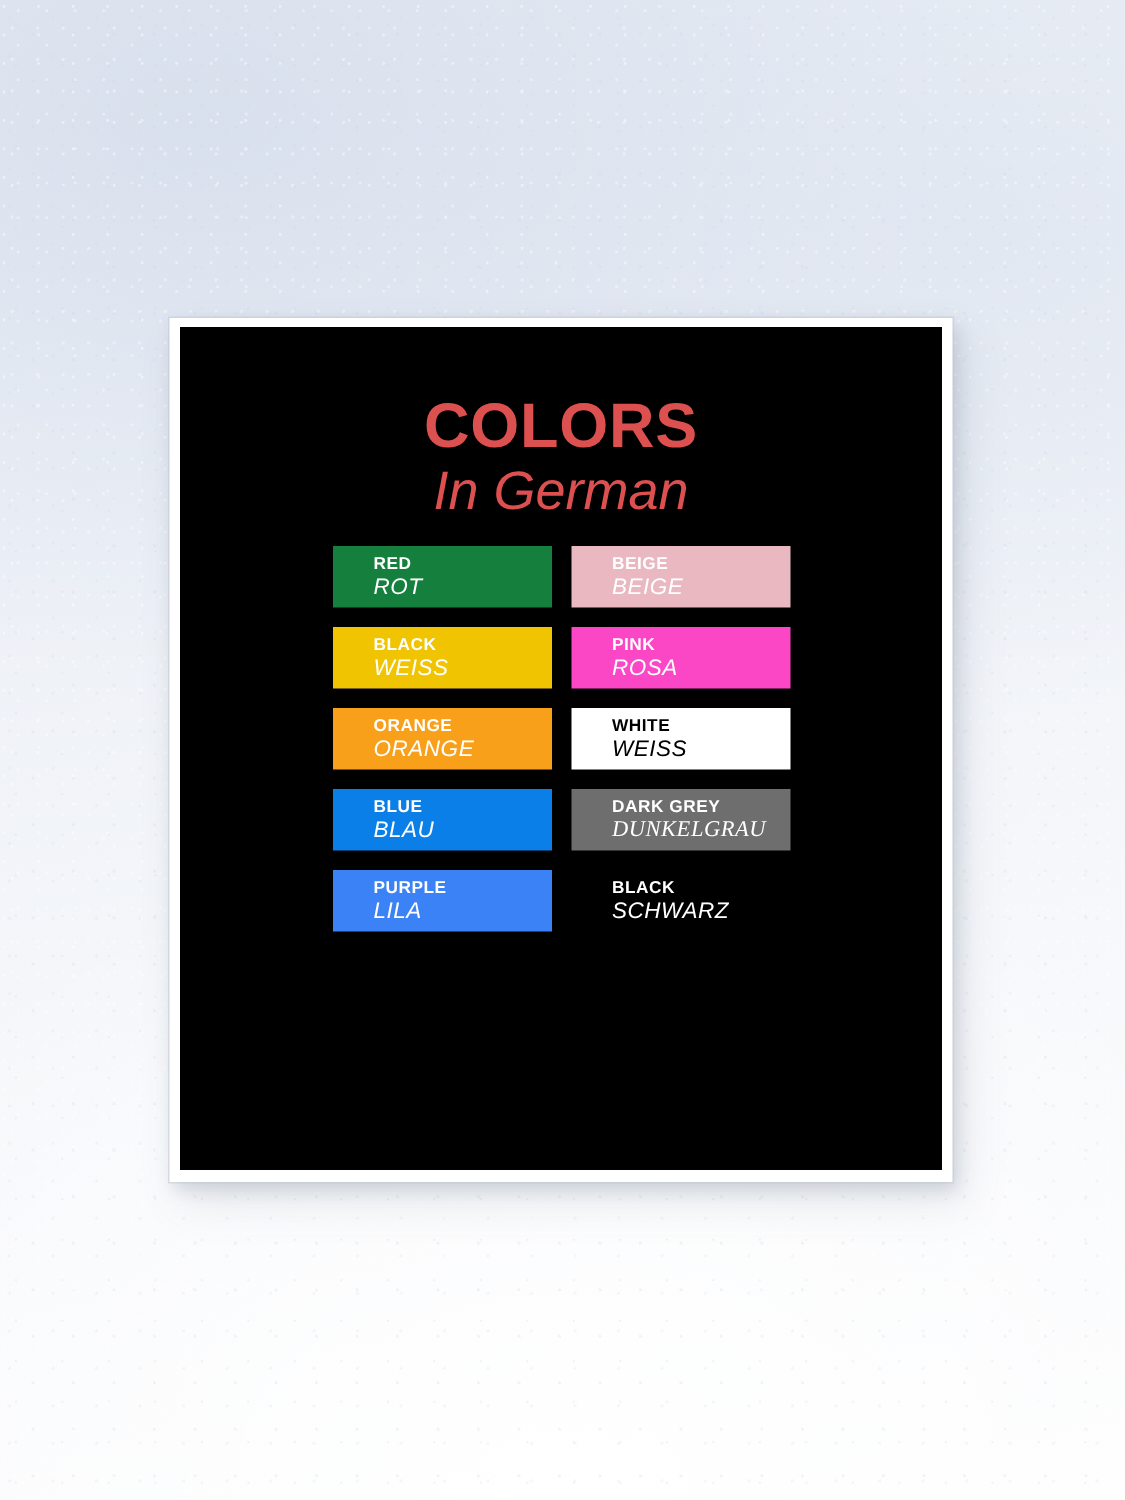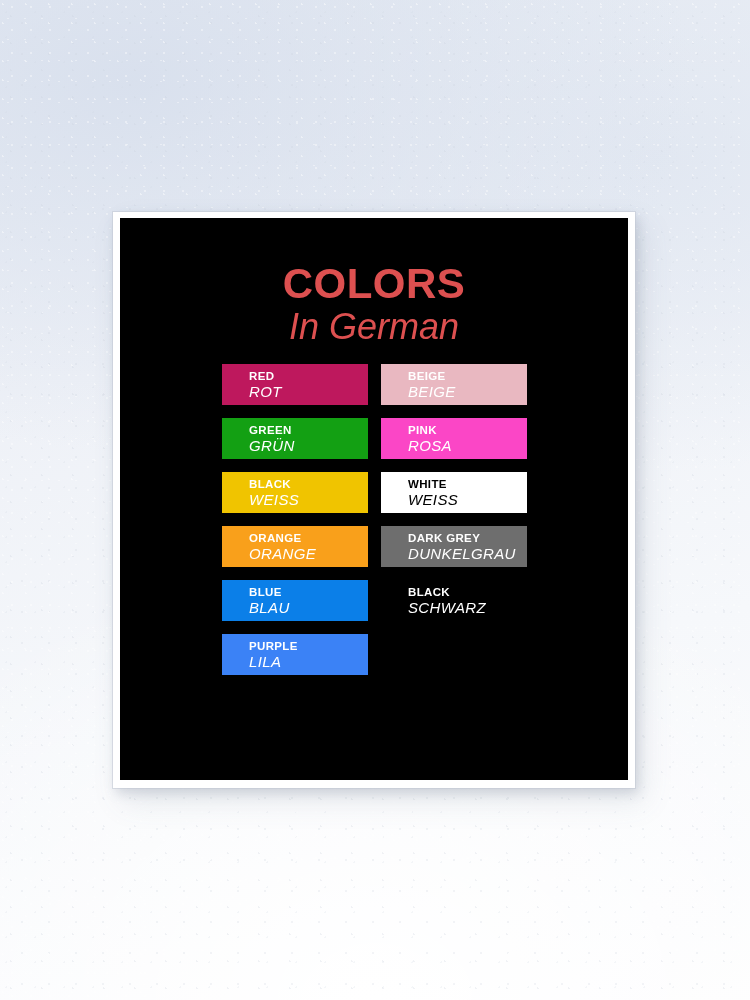--- a/index.html
+++ b/index.html
@@ -143,27 +143,23 @@
 
   <div id="poster">
 
     <div id="title-block">
       <div id="poster-title">COLORS</div>
       <div id="poster-subtitle">In German</div>
     </div>
 
     <div id="swatch-grid">
         <div class="swatch-column">
-          <div class="swatch" style="background-color: #be185d;">
+          <div class="swatch" style="background-color: #15803d;">
             <span class="swatch-en" style="color: rgb(255, 255, 255);">RED</span>
             <span class="swatch-de" style="color: rgb(255, 255, 255);">ROT</span>
-          </div>
-          <div class="swatch" style="background-color: rgb(19, 160, 19);">
-            <span class="swatch-en" style="color: rgb(255, 255, 255);">GREEN</span>
-            <span class="swatch-de" style="color: rgb(255, 255, 255);">GRÜN</span>
           </div>
           <div class="swatch" style="background-color: rgb(240, 196, 0);">
             <span class="swatch-en" style="color: rgb(255, 255, 255);">BLACK</span>
             <span class="swatch-de" style="color: rgb(255, 255, 255);">WEISS</span>
           </div>
           <div class="swatch" style="background-color: rgb(249, 160, 27);">
             <span class="swatch-en" style="color: rgb(255, 255, 255);">ORANGE</span>
             <span class="swatch-de" style="color: rgb(255, 255, 255);">ORANGE</span>
           </div>
           <div class="swatch" style="background-color: rgb(11, 127, 232);">
@@ -183,21 +179,21 @@
           <div class="swatch" style="background-color: rgb(251, 70, 198);">
             <span class="swatch-en" style="color: rgb(255, 255, 255);">PINK</span>
             <span class="swatch-de" style="color: rgb(255, 255, 255);">ROSA</span>
           </div>
           <div class="swatch" style="background-color: rgb(255, 255, 255);">
             <span class="swatch-en" style="color: rgb(0, 0, 0);">WHITE</span>
             <span class="swatch-de" style="color: rgb(0, 0, 0);">WEISS</span>
           </div>
           <div class="swatch" style="background-color: rgb(110, 110, 110);">
             <span class="swatch-en" style="color: rgb(255, 255, 255);">DARK GREY</span>
-            <span class="swatch-de" style="color: rgb(255, 255, 255);">DUNKELGRAU</span>
+            <span class="swatch-de" style="color: rgb(255, 255, 255); font-family: Liberation Serif, serif;">DUNKELGRAU</span>
           </div>
           <div class="swatch" style="background-color: rgb(0, 0, 0);">
             <span class="swatch-en" style="color: rgb(255, 255, 255);">BLACK</span>
             <span class="swatch-de" style="color: rgb(255, 255, 255);">SCHWARZ</span>
           </div>
         </div>
       </div>
 
   </div>
 </div>

